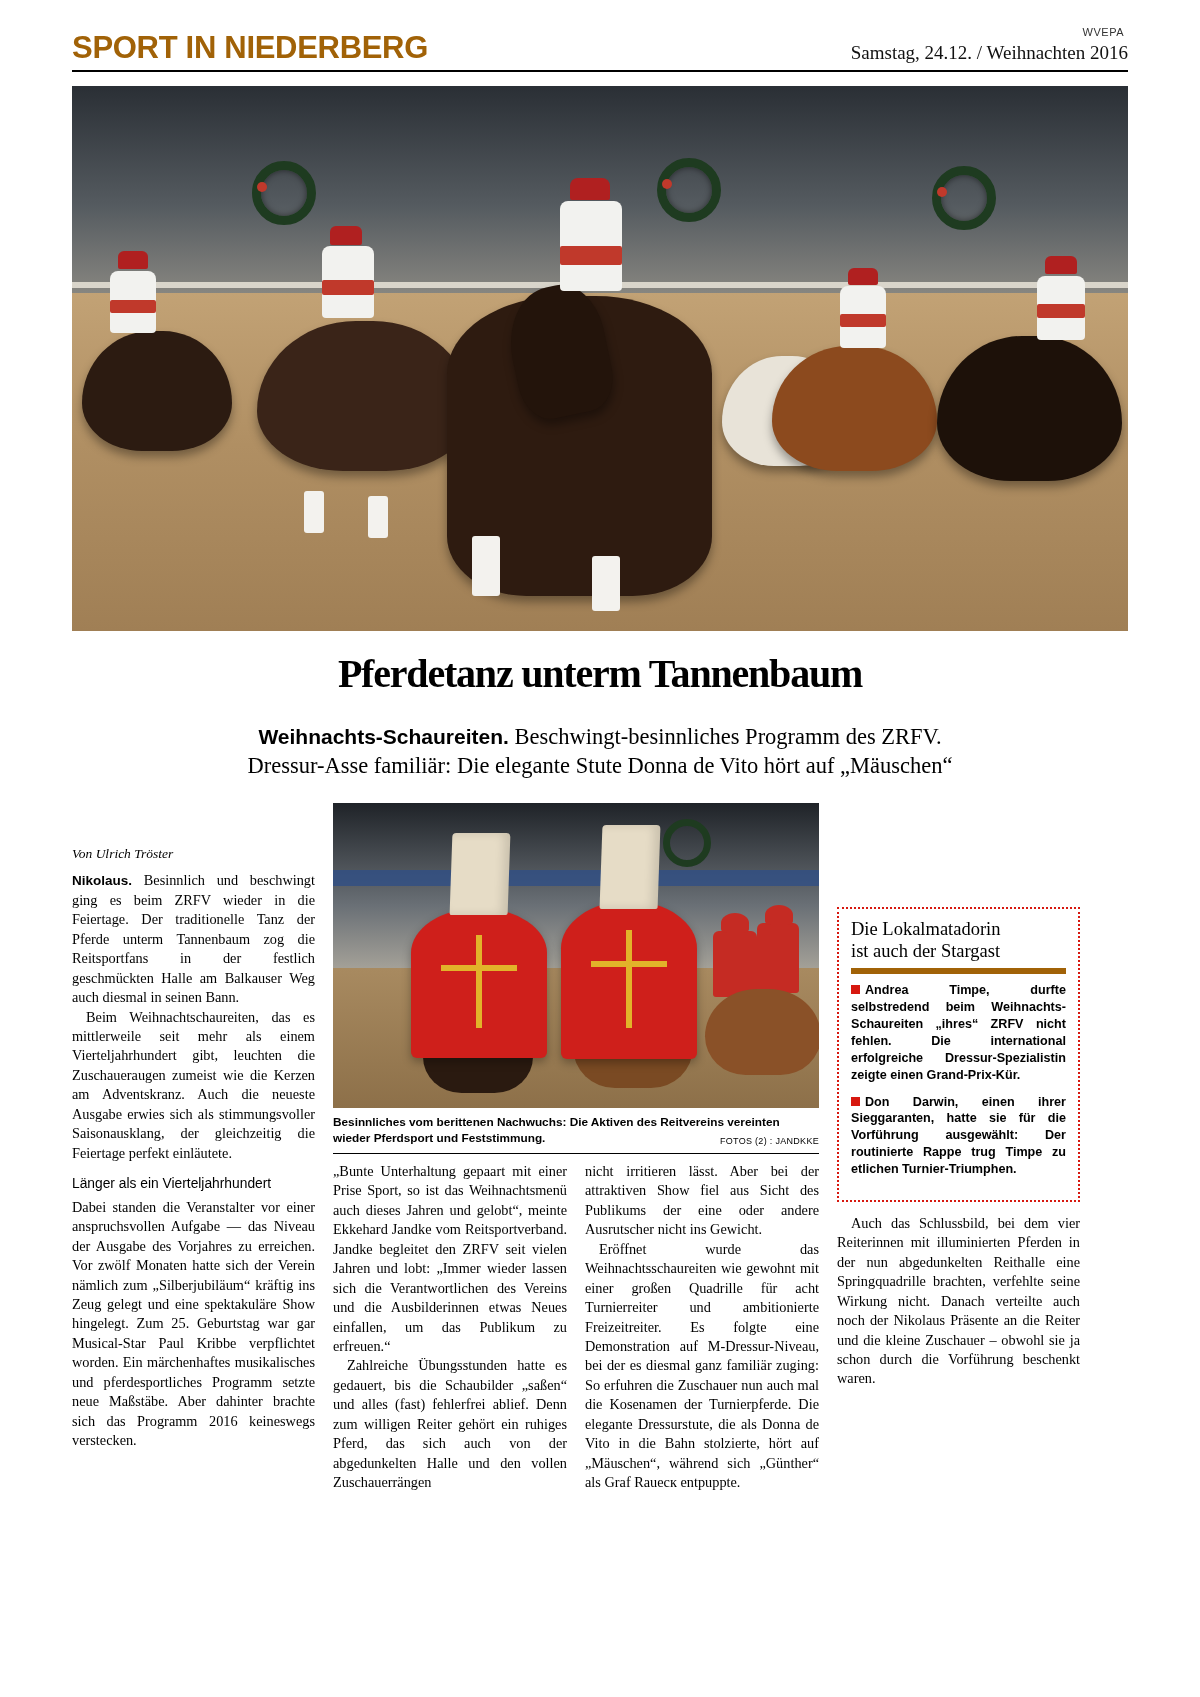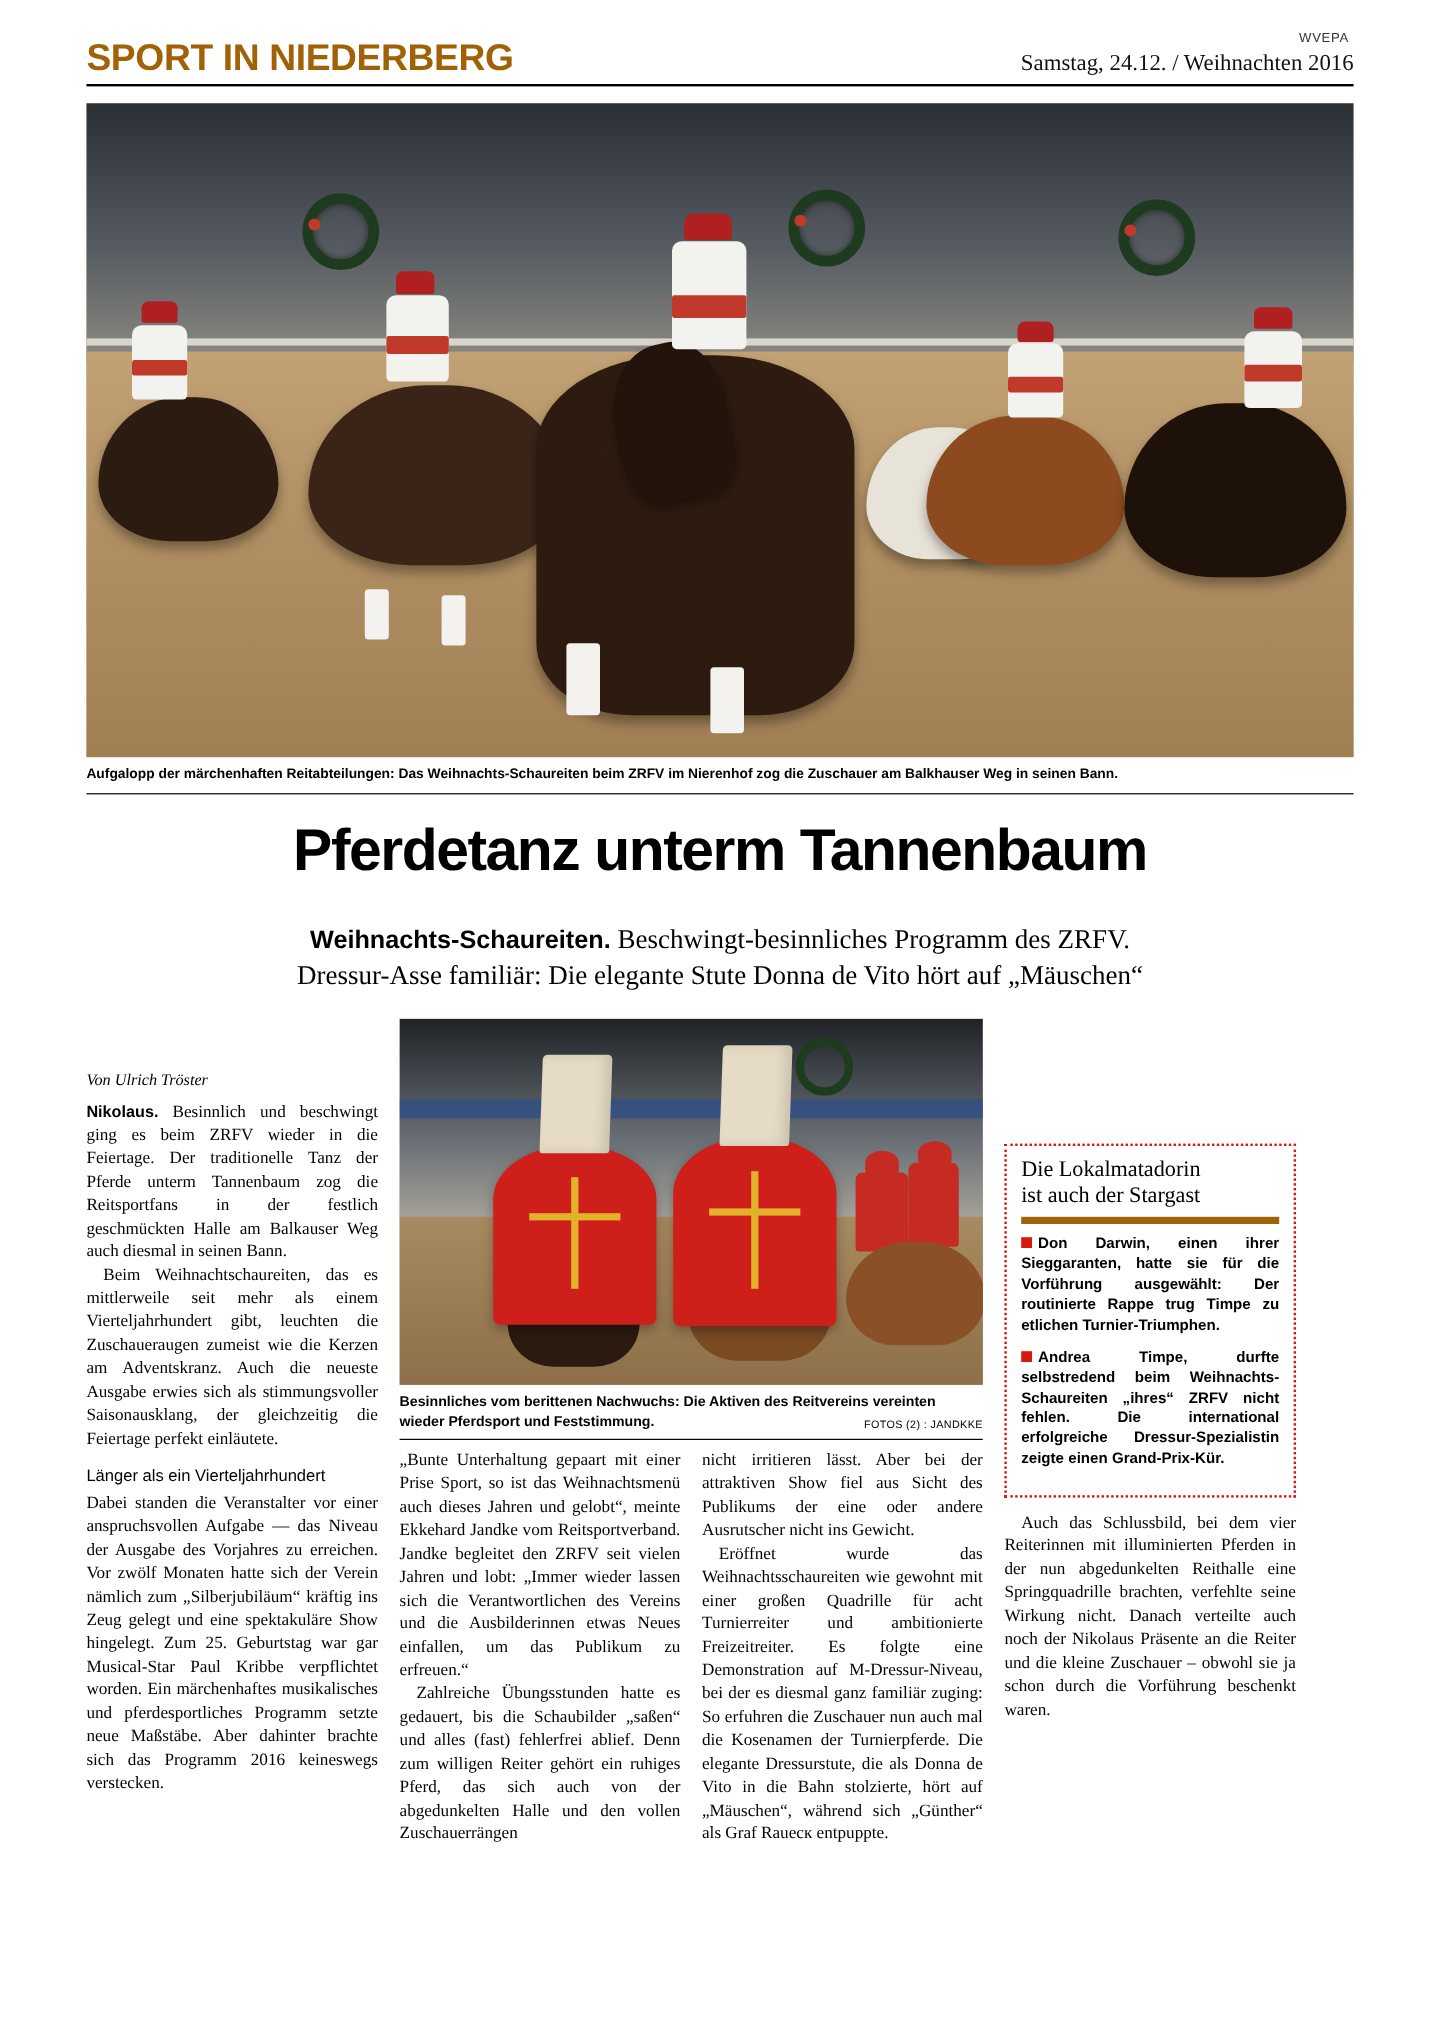--- a/index.html
+++ b/index.html
@@ -132,23 +132,23 @@
     line-height: 1.35;
     padding-top: 7px;
     padding-bottom: 7px;
     border-bottom: 1.5px solid #000;
     width: 1056px;
   }
 
   
   .headline {
     text-align: center;
-    font-family: Liberation Sans, sans-serif;
-    font-weight: bold;
-    font-size: 49px;
+    font-family: Liberation Serif, serif;
+    font-weight: bold;
+    font-size: 40px;
     letter-spacing: -1.2px;
     margin-top: 22px;
     line-height: 1.05;
   }
   .subhead {
     text-align: center;
     font-family: "Liberation Serif", serif;
     font-size: 22.5px;
     line-height: 1.32;
     margin-top: 16px;
@@ -383,21 +383,20 @@
     <div class="rider-body" style="left:768px;top:200px;width:46px;height:62px;"></div>
     <div class="rider-hat" style="left:776px;top:182px;width:30px;height:17px;"></div>
     <div class="rider-sash" style="left:768px;top:228px;width:46px;height:13px;"></div>
 
     <div class="horse" style="left:865px;top:250px;width:185px;height:145px;background:#1d1109;"></div>
     <div class="rider-body" style="left:965px;top:190px;width:48px;height:64px;"></div>
     <div class="rider-hat" style="left:973px;top:170px;width:32px;height:18px;"></div>
     <div class="rider-sash" style="left:965px;top:218px;width:48px;height:14px;"></div>
   </div>
 
-  <div class="photo-caption">Aufgalopp der märchenhaften Reitabteilungen: Das Weihnachts-Schaureiten beim ZRFV im Nierenhof zog die Zuschauer am Balkhauser Weg in seinen Bann.</div>
 
   <h1 class="headline">Pferdetanz unterm Tannenbaum</h1>
 
   <div class="subhead">
     <b>Weihnachts-Schaureiten.</b><span> Beschwingt-besinnliches Programm des ZRFV.</span><br>
     <span>Dressur-Asse familiär: Die elegante Stute Donna de Vito hört auf „Mäuschen“</span>
   </div>
 
   <div class="content">
 
@@ -450,25 +449,25 @@
       </div>
     </div>
 
     <div>
       <div class="infobox">
         <h3>
           <span>Die Lokalmatadorin</span><br>
           <span>ist auch der Stargast</span>
         </h3>
         <p>
+          <span class="bullet"></span><span>Andrea Timpe</span><span>, durfte selbstredend beim Weihnachts-Schaureiten „ihres“ ZRFV nicht fehlen. Die international erfolgreiche Dressur-Spezialistin zeigte einen Grand-Prix-Kür.</span>
+        </p>
+        <p>
           <span class="bullet"></span><span>Don Darwin</span><span>, einen ihrer Sieggaranten, hatte sie für die Vorführung ausgewählt: Der routinierte Rappe trug Timpe zu etlichen Turnier-Triumphen.</span>
         </p>
-        <p>
-          <span class="bullet"></span><span>Andrea Timpe</span><span>, durfte selbstredend beim Weihnachts-Schaureiten „ihres“ ZRFV nicht fehlen. Die international erfolgreiche Dressur-Spezialistin zeigte einen Grand-Prix-Kür.</span>
-        </p>
       </div>
 
       <div class="right-col-text">
         <p>Auch das Schlussbild, bei dem vier Reiterinnen mit illuminierten Pferden in der nun abgedunkelten Reithalle eine Springquadrille brachten, verfehlte seine Wirkung nicht. Danach verteilte auch noch der Nikolaus Präsente an die Reiter und die kleine Zuschauer – obwohl sie ja schon durch die Vorführung beschenkt waren.</p>
       </div>
     </div>
 
   </div>
 </div>
 

